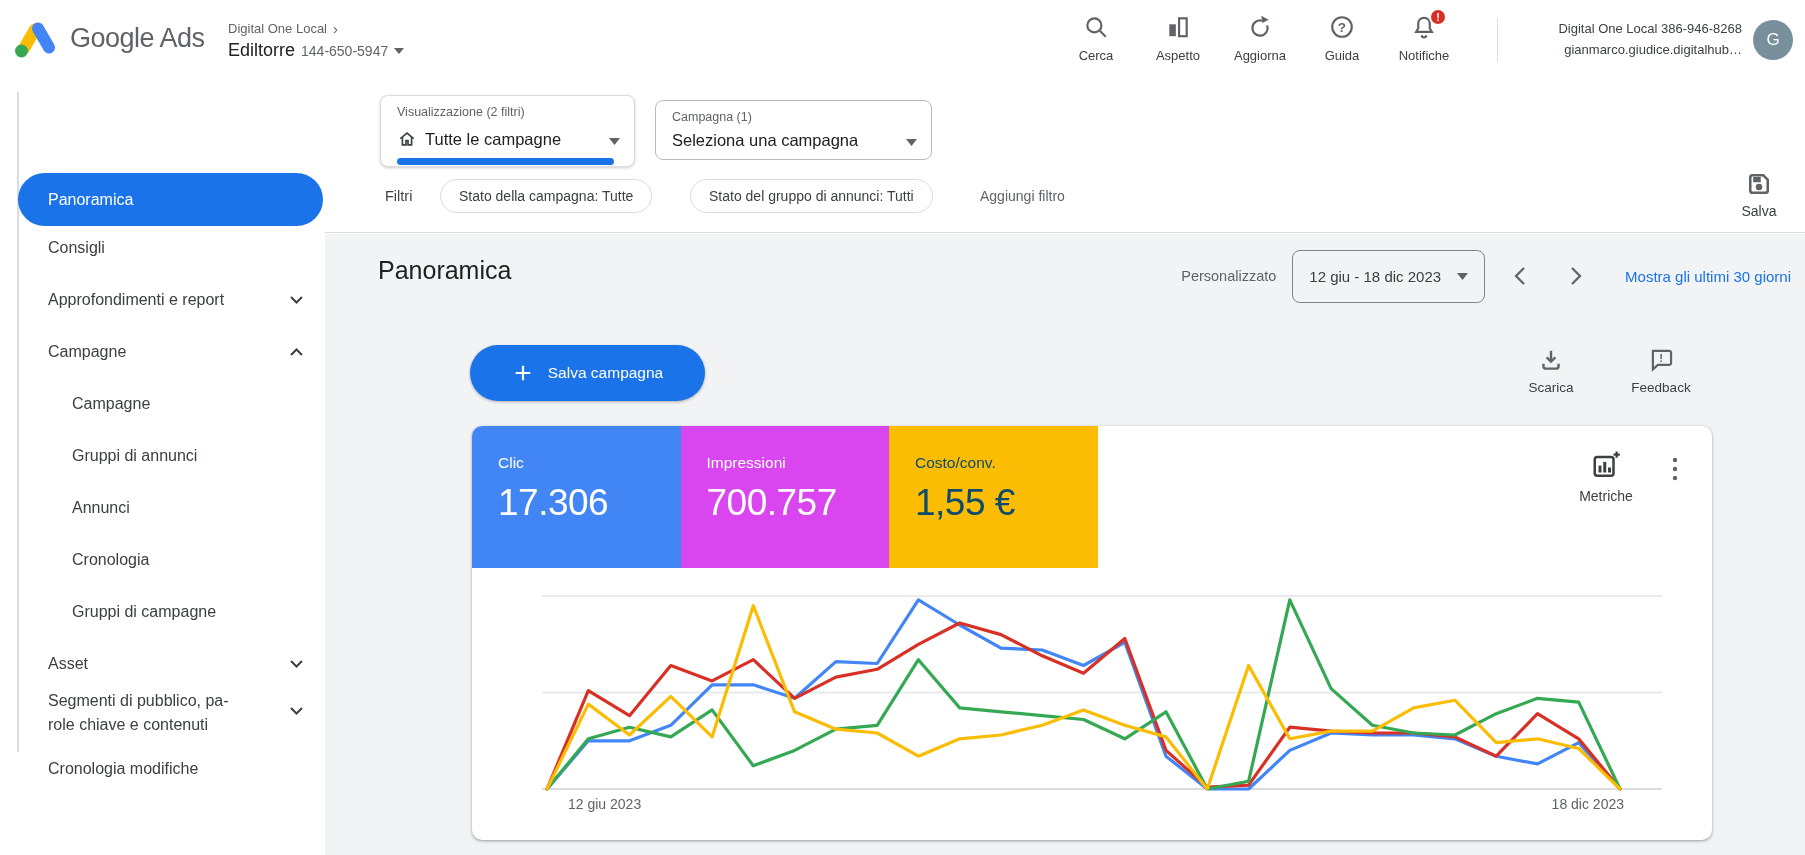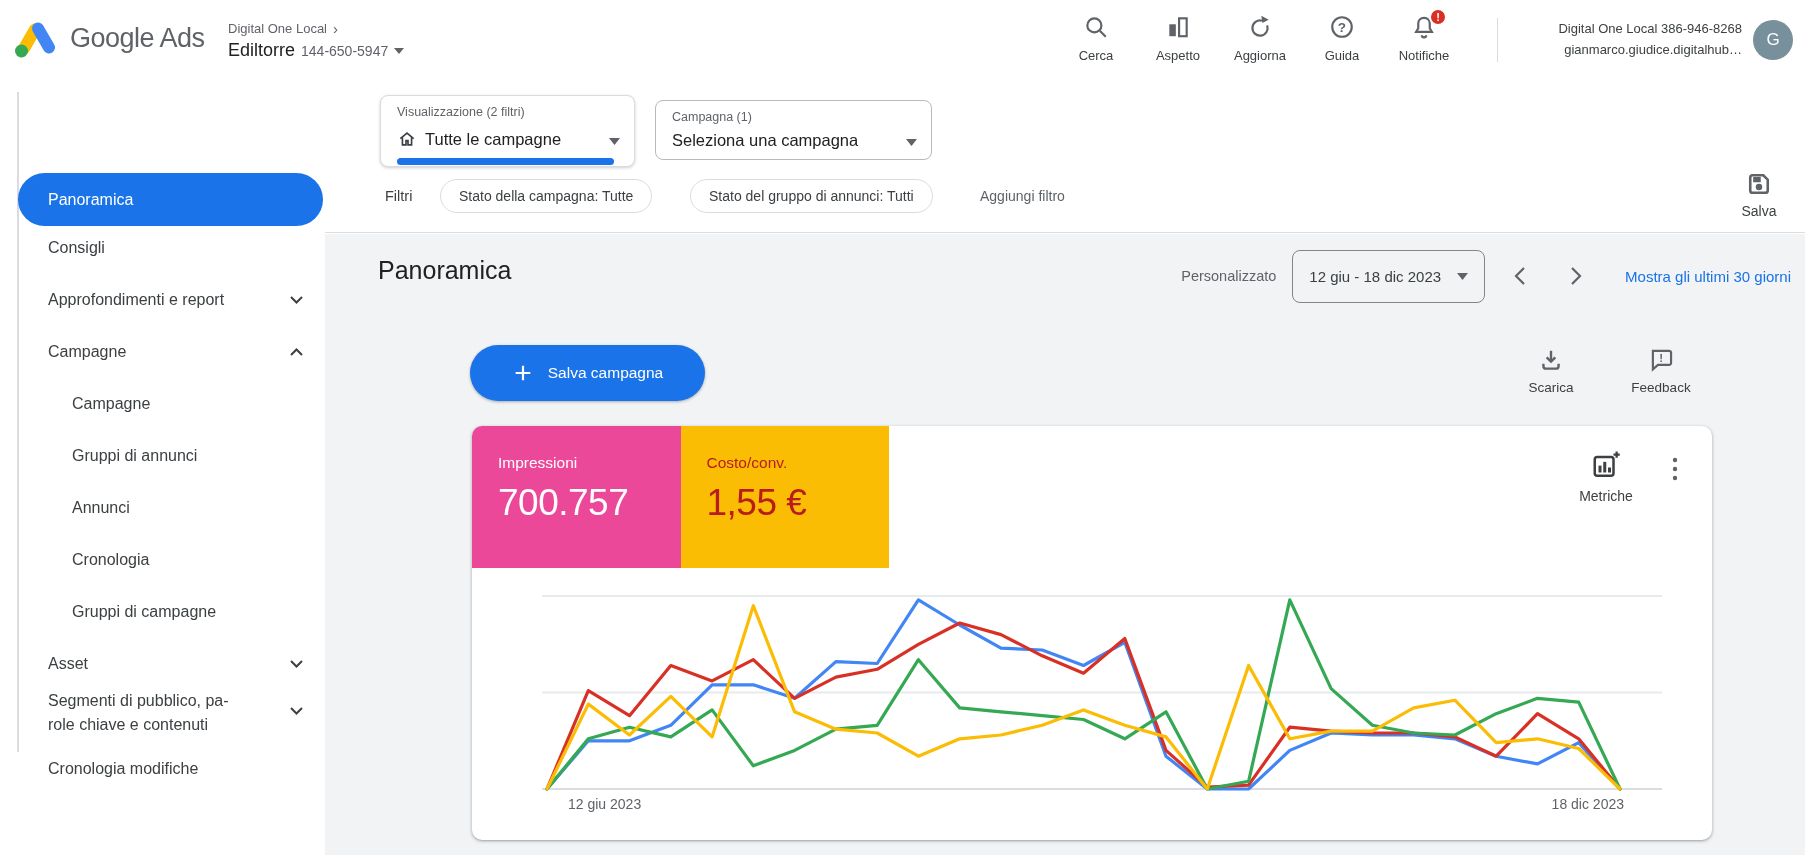--- a/index.html
+++ b/index.html
@@ -355,25 +355,29 @@
       <svg width="26" height="26" viewBox="0 0 24 24">
         <path d="M4.5 3.5h15a1.8 1.8 0 0 1 1.8 1.8v9.4a1.8 1.8 0 0 1-1.8 1.8H9.2L4.5 20.7z" fill="none" stroke="#5f6368" stroke-width="2"></path>
         <text x="12.2" y="13.5" text-anchor="middle" font-size="10.5" font-weight="bold" fill="#5f6368">!</text>
       </svg>
     </div>
     <div class="lbl">Feedback</div>
   </div>
 
   <div class="card">
     <div class="tiles">
-      <div class="tile" style="background: #ec4899; color: rgb(255, 255, 255);">
+      <div class="tile" style="background: rgb(66, 133, 244); color: rgb(255, 255, 255);">
+        <div class="t-label">Clic</div>
+        <div class="t-value">17.306</div>
+      </div>
+      <div class="tile" style="background: #d946ef; color: rgb(255, 255, 255);">
         <div class="t-label">Impressioni</div>
         <div class="t-value">700.757</div>
       </div>
-      <div class="tile" style="background: rgb(251, 188, 4); color: #b91c1c;">
+      <div class="tile" style="background: rgb(251, 188, 4); color: #0c4a6e;">
         <div class="t-label">Costo/conv.</div>
         <div class="t-value">1,55 €</div>
       </div>
     </div>
 
     <div class="metrics-ctl">
       <div class="ic">
         <svg width="30" height="30" viewBox="0 0 24 24">
           <rect x="3" y="5.5" width="15" height="15" rx="2" fill="none" stroke="#3c4043" stroke-width="2"></rect>
           <rect x="6" y="12.5" width="2.4" height="5.5" fill="#3c4043"></rect>

